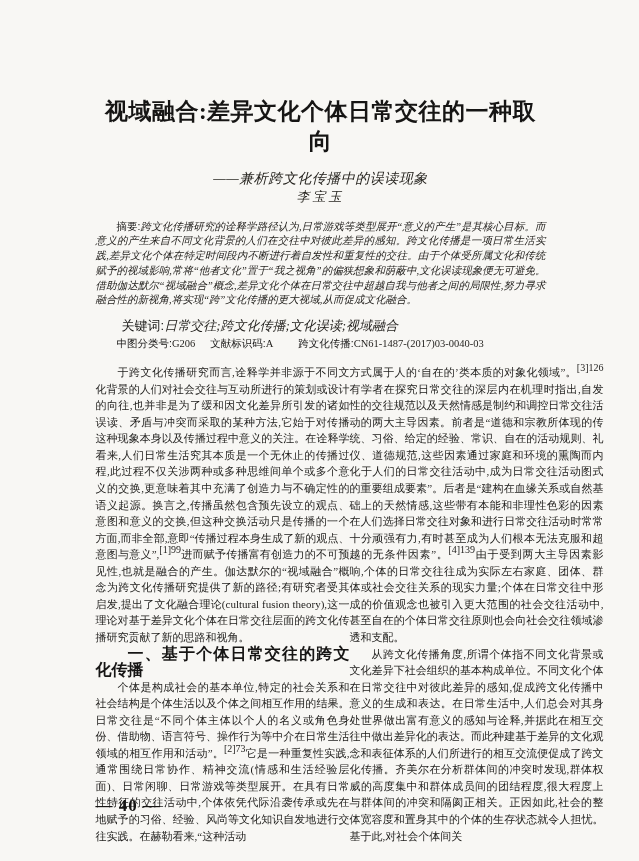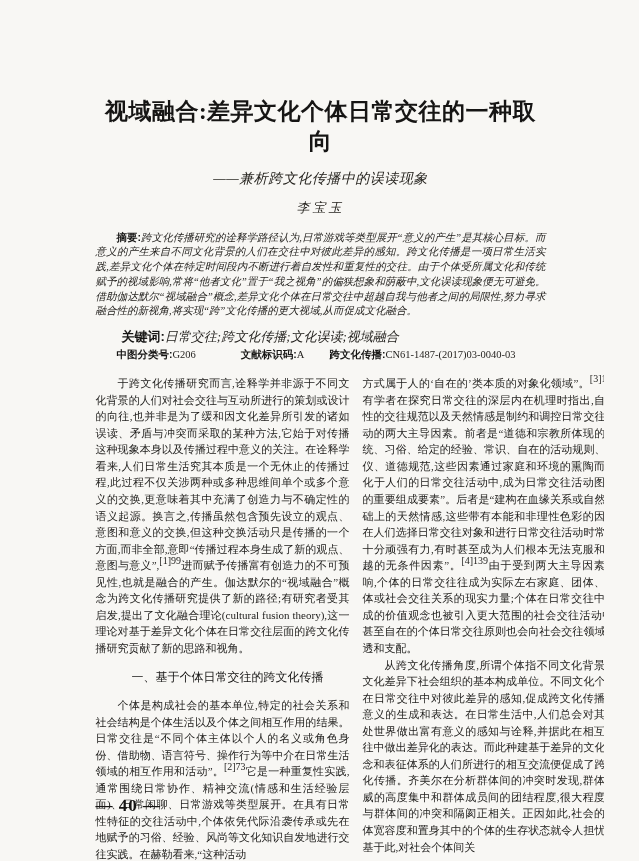--- a/index.html
+++ b/index.html
@@ -32,82 +32,80 @@
   }
   .subtitle {
     margin-top: 13px;
     text-align: center;
     font-size: 14px;
     font-style: italic;
     letter-spacing: 0.5px;
     color: #26241f;
   }
   .author {
-    margin-top: 11px;
     text-align: center;
     font-size: 13px;
     font-style: italic;
     letter-spacing: 3px;
     color: #26241f;
   }
   
   .abstract {
     margin-top: 13px;
     font-size: 10.5px;
     line-height: 14.7px;
     text-align: justify;
     text-indent: 2em;
     font-style: italic;
     color: #201e1b;
   }
   .lbl {
     font-family: "Liberation Sans", "DejaVu Sans", sans-serif;
     font-style: normal;
-    font-weight: bold;
+    font-weight: normal;
     color: #161514;
   }
   .keywords {
     margin-top: 5px;
     font-size: 13px;
     line-height: 14.7px;
     text-indent: 2em;
     font-style: italic;
     color: #201e1b;
   }
   .meta-line {
     margin-top: 3px;
     font-size: 10.5px;
     line-height: 15px;
     text-indent: 2em;
     white-space: nowrap;
     color: #201e1b;
   }
-  .meta-line .item-gap-wide { margin-right: 45px; }
+  .meta-line .item-gap-wide { margin-right: 15px; }
   .meta-line .item-gap { margin-right: 25px; margin-top: 40px; }
   
   .columns {
     display: flex;
-    gap: 13px;
     margin-top: 13px;
   }
   .col {
     flex: 0 0 254px;
     width: 254px;
     font-size: 11px;
     line-height: 16.55px;
     text-align: justify;
     color: #1d1c1a;
   }
   .col p { margin: 0; }
   .col p.indent { text-indent: 2em; }
   .col h2 {
-    margin: 12px;
-    font-size: 12px;
+    margin: 0;
+    font-size: 16px;
     line-height: 16.55px;
-    font-weight: normal;
+    font-weight: bold;
     text-indent: 2em;
     font-family: "Liberation Sans", "DejaVu Sans", sans-serif;
     color: #161514;
   }
   sup {
     font-size: 10px;
     line-height: 0;
     vertical-align: super;
   }
   

